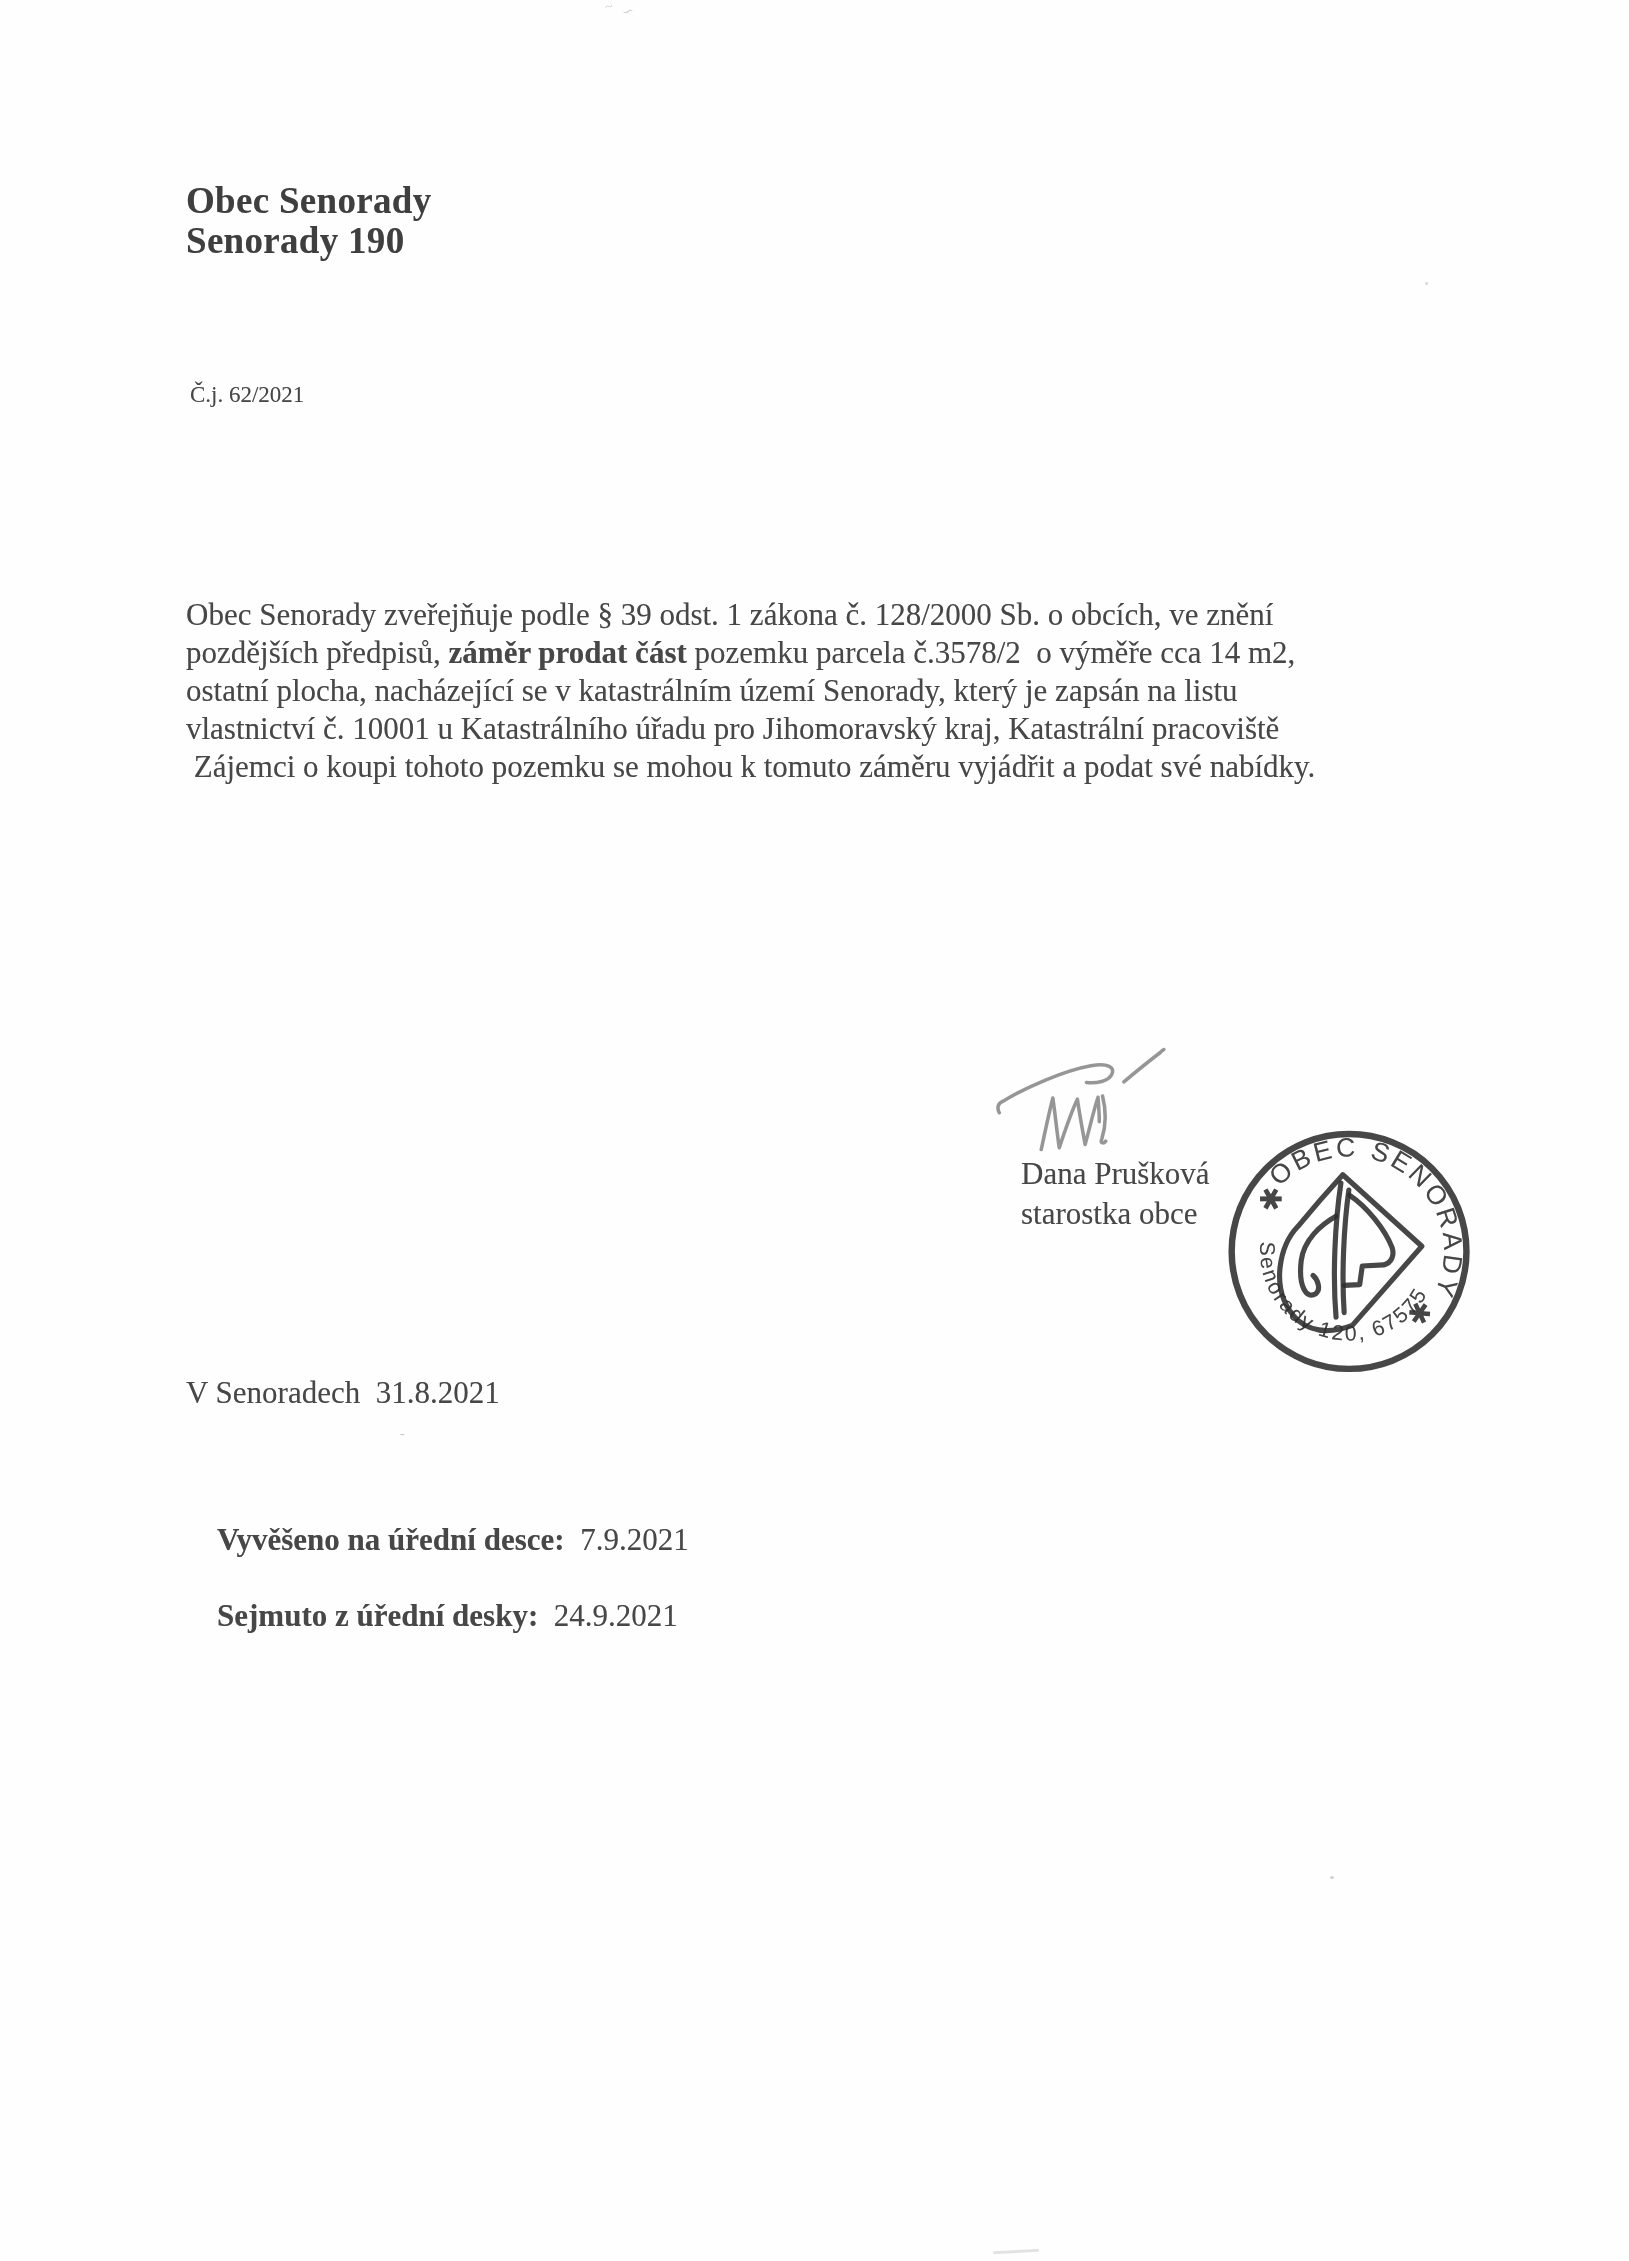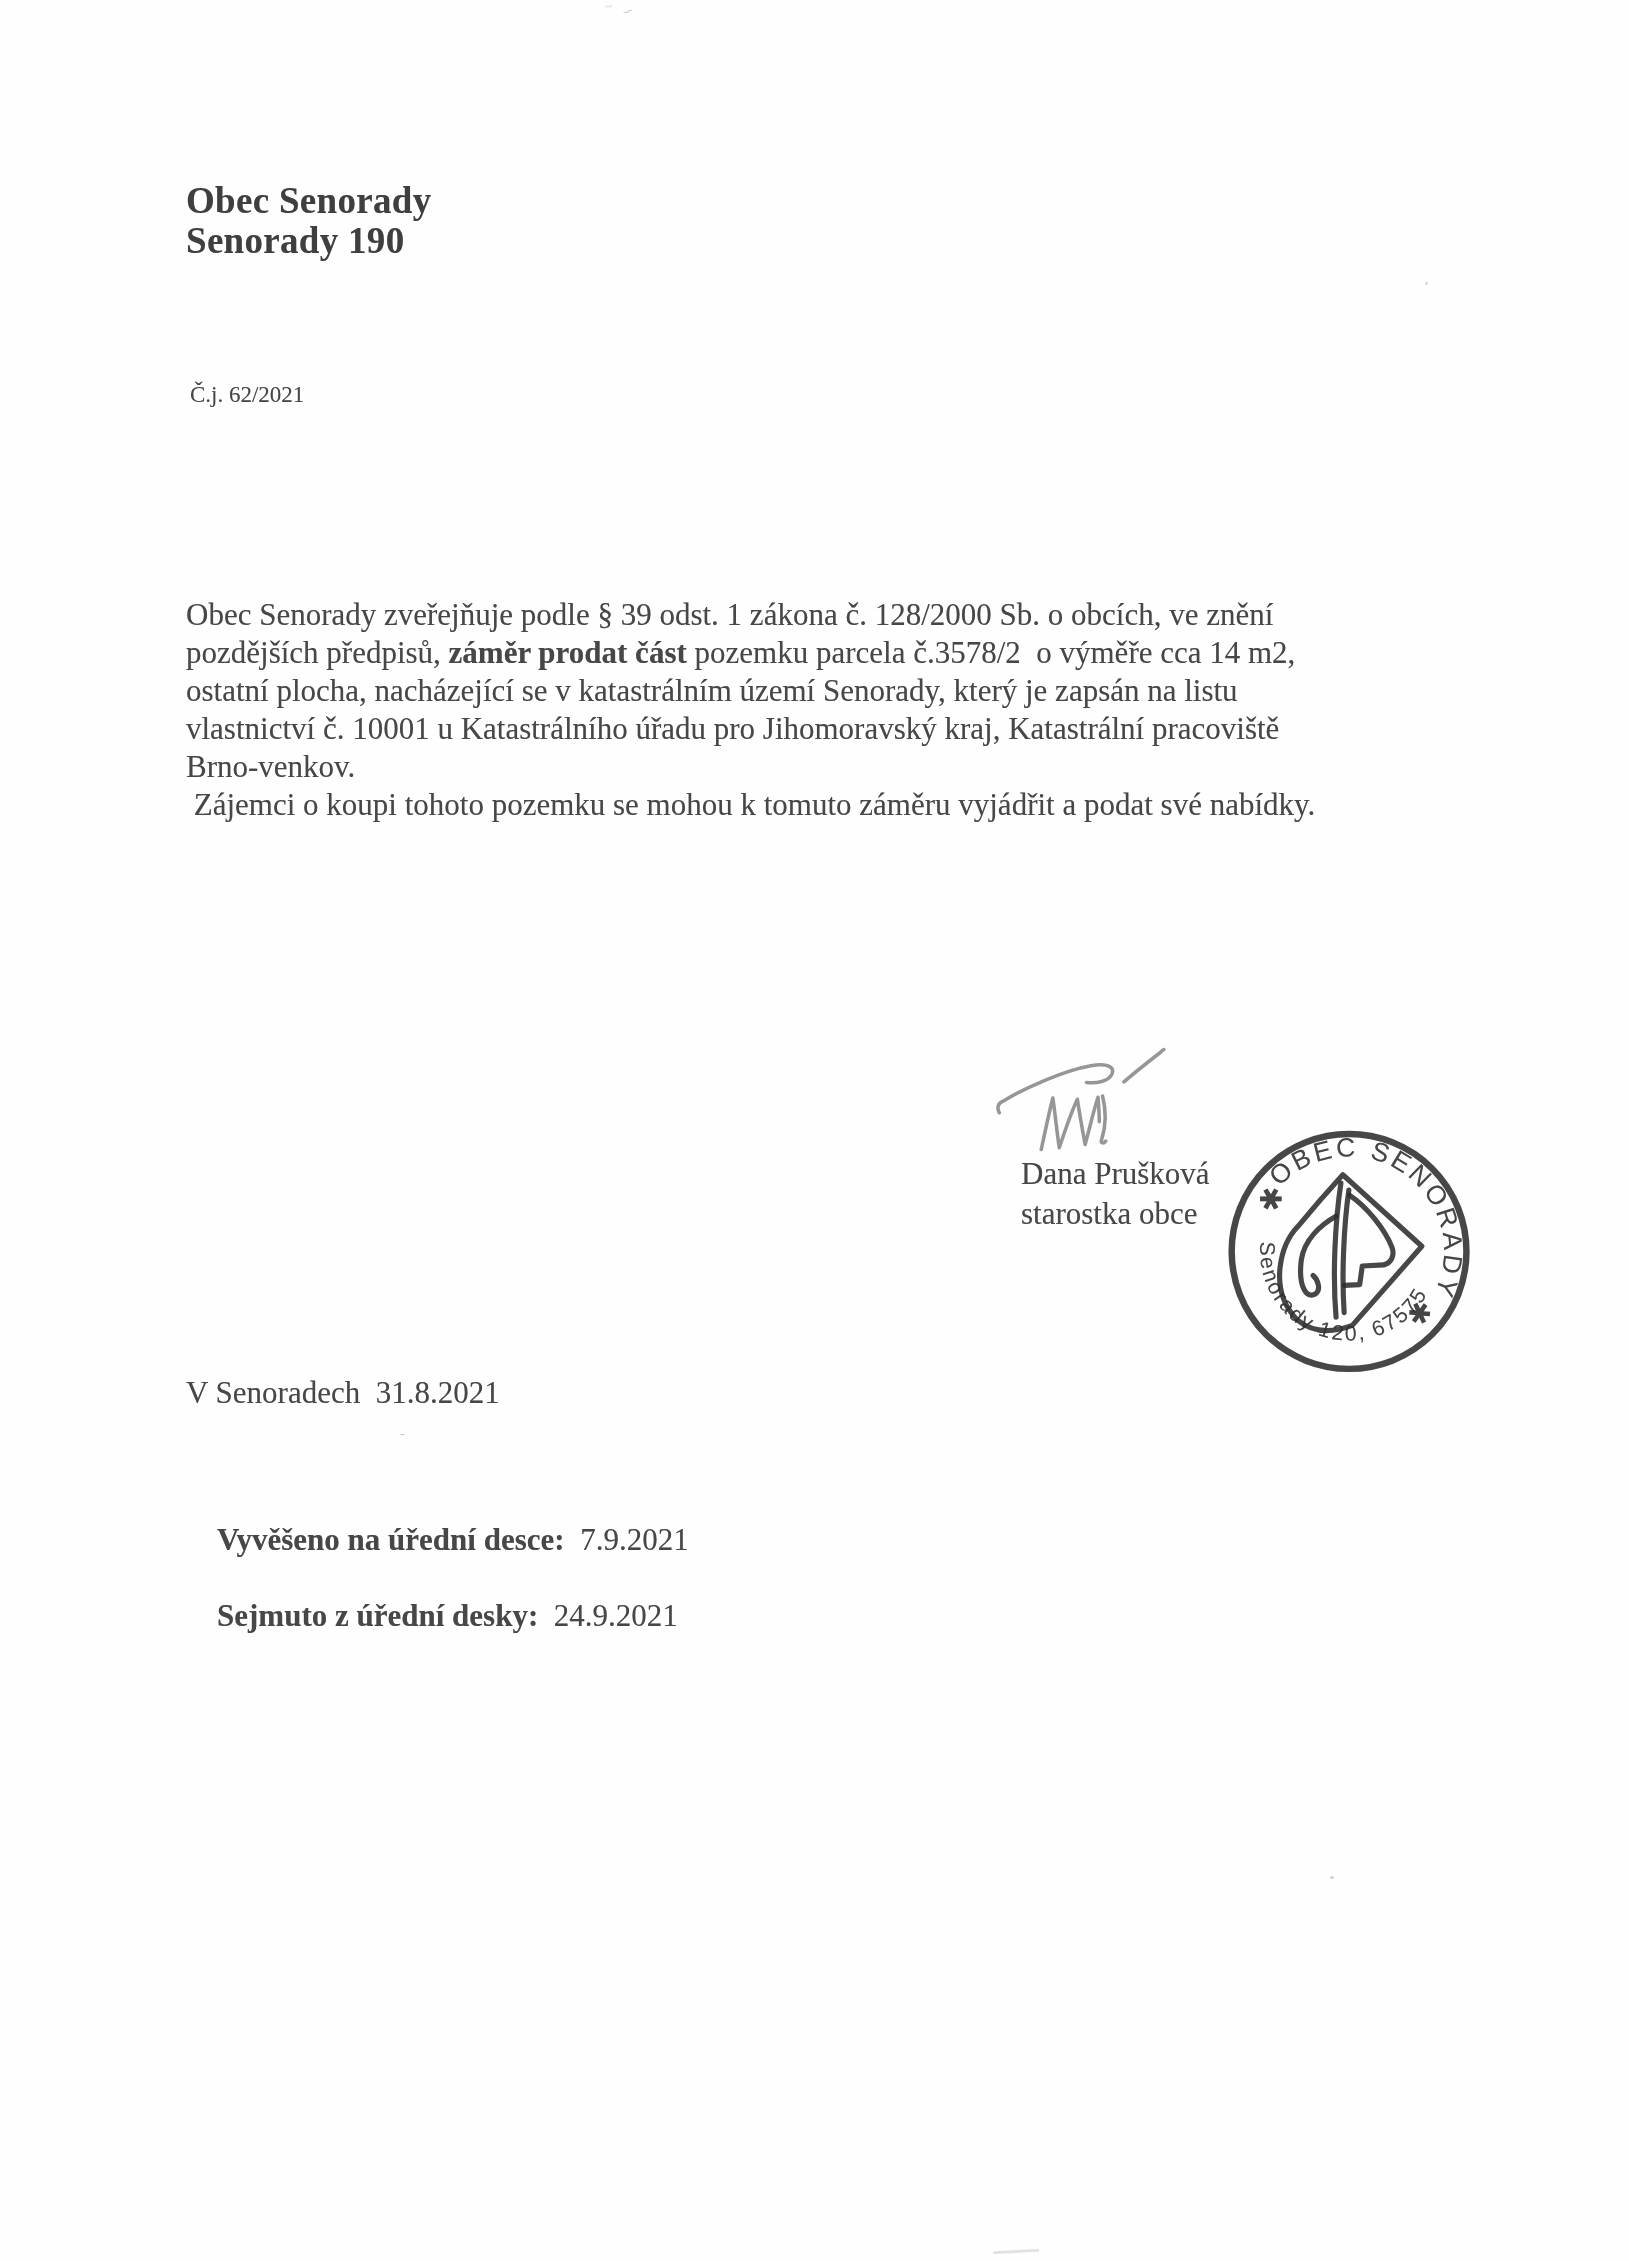--- a/index.html
+++ b/index.html
@@ -60,21 +60,20 @@
     <div>Senorady 190</div>
   </div>
 
   <div class="abs ref-line">Č.j. 62/2021</div>
 
   <div class="abs body-paragraph">
       <div class="body-line"><span>Obec Senorady zveřejňuje podle § 39 odst. 1 zákona č. 128/2000 Sb. o obcích, ve znění</span></div>
       <div class="body-line"><span>pozdějších předpisů, </span><span class="b">záměr prodat část</span><span> pozemku parcela č.3578/2  o výměře cca 14 m2,</span></div>
       <div class="body-line"><span>ostatní plocha, nacházející se v katastrálním území Senorady, který je zapsán na listu</span></div>
       <div class="body-line"><span>vlastnictví č. 10001 u Katastrálního úřadu pro Jihomoravský kraj, Katastrální pracoviště</span></div>
-      <div class="body-line"><span>Brno-venkov.</span></div>
       <div class="body-line"><span> Zájemci o koupi tohoto pozemku se mohou k tomuto záměru vyjádřit a podat své nabídky.</span></div>
     </div>
 
   <svg class="abs sig-svg" width="213" height="142" viewBox="0 0 330 220" aria-hidden="true">
     <path class="sig-stroke" stroke-width="5.5" d="M 50,136 C 46,128 48,121 56,118 C 92,96 152,70 192,63 C 219,58 230,66 224,77 C 219,87 201,91 185,89"></path>
     <path class="sig-stroke" stroke-width="5.5" d="M 115,193 C 121,165 127,136 133,113 C 137,140 139,165 143,190 C 152,163 161,136 171,115 C 175,142 179,163 183,185 C 190,160 196,133 203,112 C 204,125 205,138 205,150"></path>
     <path class="sig-stroke" stroke-width="5.5" d="M 210,110 C 216,134 215,157 209,176 C 206,183 211,185 215,180"></path>
     <path class="sig-stroke" stroke-width="5.5" d="M 243,88 C 261,73 282,56 299,43 C 301,41 303,39 305,38"></path>
   </svg>
 

